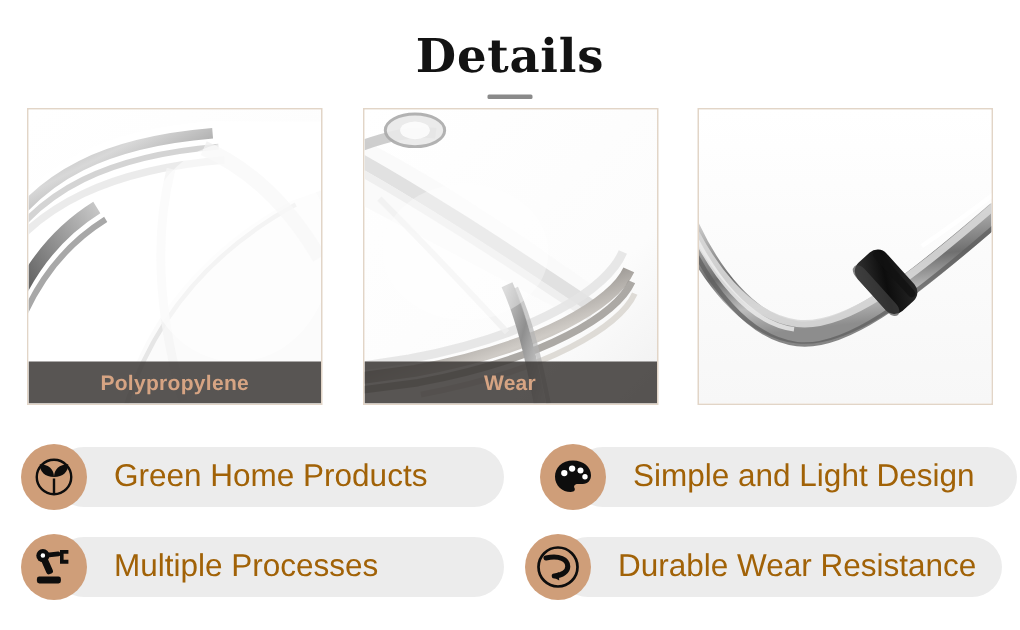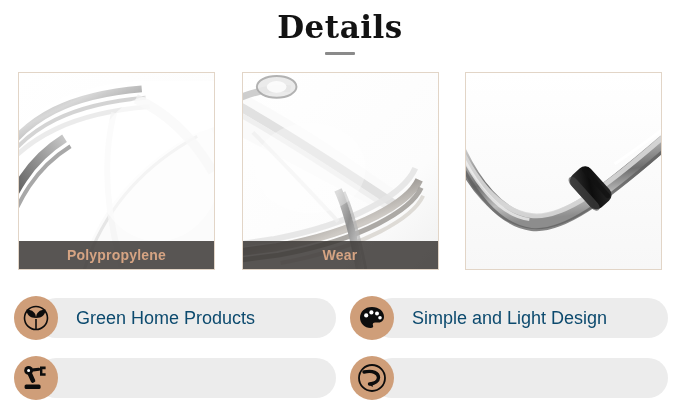--- a/index.html
+++ b/index.html
@@ -11,21 +11,21 @@
     height: 420px;
     background: #ffffff;
     font-family: "Liberation Sans", sans-serif;
     overflow: hidden;
     position: relative;
   }
 
   
   .header {
     width: 100%;
-    padding-top: 8px;
+    padding-top: 19px;
     text-align: center;
   }
   .page-title {
     font-family: "DejaVu Serif", serif;
     font-size: 31px;
     font-weight: 700;
     color: #131313;
     letter-spacing: 0.5px;
     line-height: 38px;
     margin: 0;
@@ -123,28 +123,28 @@
     justify-content: center;
     z-index: 2;
   }
   .feature-icon svg {
     display: block;
   }
   .feature-label {
     position: relative;
     z-index: 2;
     margin-left: 18px;
-    font-size: 18px;
-    color: #0c4a6e;
+    font-size: 21px;
+    color: #a16207;
     font-family: "Liberation Sans", sans-serif;
     white-space: nowrap;
   }
 
   .feature-0 { left: 14px;  top: 8px;  }
-  .feature-1 { left: 350px; top: 8px; justify-content: flex-end;  }
+  .feature-1 { left: 360px; top: 8px; justify-content: flex-end;  }
   .feature-2 { left: 14px;  top: 68px; }
   .feature-3 { left: 350px; top: 68px; }
 
   .feature-0 .feature-pill { width: 300px; }
   .feature-1 .feature-pill { width: 296px; }
   .feature-2 .feature-pill { width: 300px; }
   .feature-3 .feature-pill { width: 296px; }
 </style>
 </head>
 <body>
@@ -313,26 +313,28 @@
     <div class="feature-icon">
       <svg width="30" height="30" viewBox="0 0 30 30">
         <circle cx="7.6" cy="7.4" r="4.4" fill="#0d0d0d"></circle>
         <circle cx="7.6" cy="7.4" r="1.5" fill="#ffffff"></circle>
         <rect x="9" y="5.6" width="10" height="3.2" rx="1.2" fill="#0d0d0d" transform="rotate(-6 9 5.6)"></rect>
         <path d="M19 3.6 L24.6 3.6 L24.6 6.2 L21.4 6.2 L21.4 10.2 L24.6 10.2 L24.6 12.8 L19 12.8 Z" fill="#0d0d0d"></path>
         <rect x="6.2" y="10.4" width="4.6" height="11" rx="1.8" fill="#0d0d0d" transform="rotate(-24 6.2 10.4)"></rect>
         <rect x="3.6" y="21.4" width="16" height="4.6" rx="1.6" fill="#0d0d0d"></rect>
       </svg>
     </div>
+    <span class="feature-label">Multiple Processes</span>
   </div>
 
   <div class="feature feature-3">
     <div class="feature-pill"></div>
     <div class="feature-icon">
       <svg width="32" height="32" viewBox="0 0 32 32">
         <circle cx="16" cy="16" r="13" fill="none" stroke="#0d0d0d" stroke-width="1.8"></circle>
         <path d="M8 10 C 17 8 22.5 11 22.5 15.6 C 22.5 19 19 21.6 13.5 22" fill="none" stroke="#0d0d0d" stroke-width="3.4" stroke-linecap="round"></path>
         <path d="M16.5 19.4 L12 22.3 L16.8 25 Z" fill="#0d0d0d"></path>
       </svg>
     </div>
+    <span class="feature-label">Durable Wear Resistance</span>
   </div>
 
 </div>
 
 </body></html>

